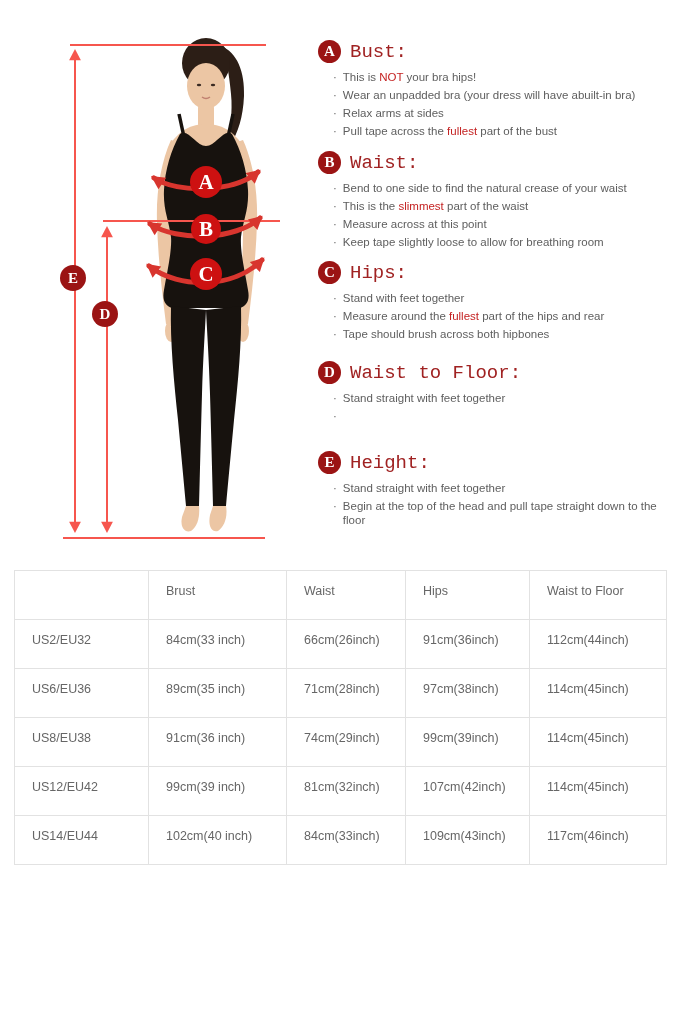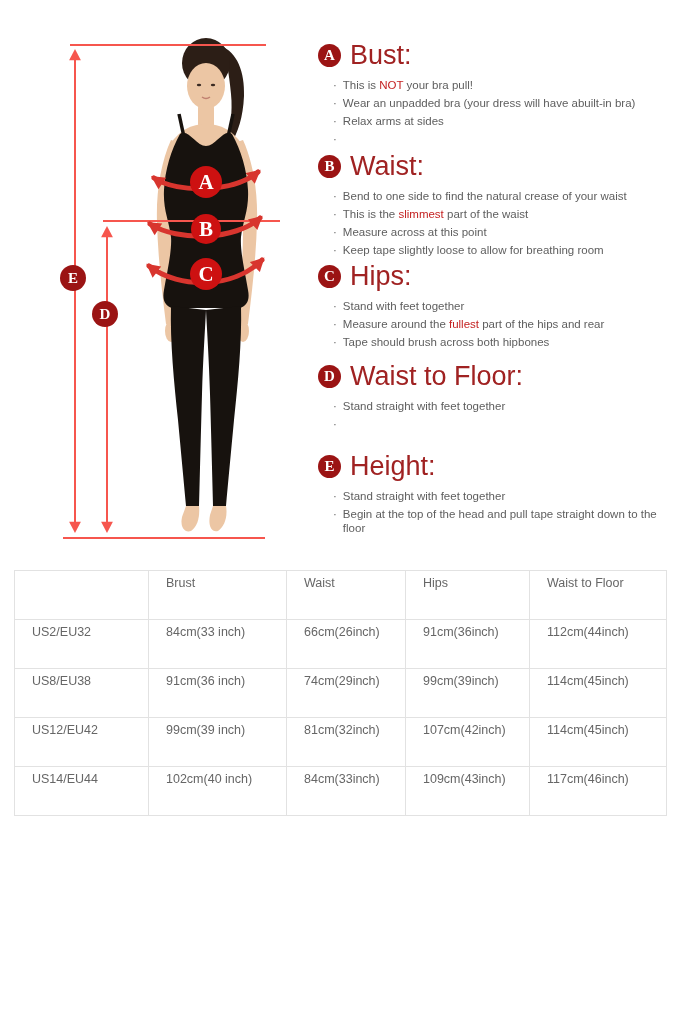--- a/index.html
+++ b/index.html
@@ -20,36 +20,36 @@
   
   .guide{position:relative;width:680px;height:570px;}
   svg.fig{position:absolute;left:0;top:0;}
 
   .sections{position:absolute;left:318px;top:0;width:350px;}
   .section{position:absolute;left:0;width:350px;}
   .sec-head{display:flex;align-items:center;}
   .badge{flex:0 0 auto;width:23px;height:23px;border-radius:50%;background:var(--badge);
          color:#fff;font-family:"Liberation Serif",serif;font-weight:bold;font-size:15px;
          display:flex;align-items:center;justify-content:center;}
-  .sec-title{margin-left:9px;font-family:Liberation Sans, sans-serif;font-size:27px;
+  .sec-title{margin-left:9px;font-family:Liberation Mono, monospace;font-size:19px;
              color:var(--accent);white-space:pre;}
   .sec-title.indent{}
   .bullets{margin:7px 0 0 15px;}
   .bullet{display:flex;font-size:11.5px;line-height:14px;color:var(--body-text);margin-bottom:4px;}
   .bullet .dot{margin-right:6px;color:#6a6a6a;flex:0 0 auto;}
   .btext span{white-space:pre-wrap;}
   .btext .em{font-weight:normal;color:var(--em);}
 
   
   table.size{border-collapse:collapse;table-layout:fixed;width:652px;margin:0 0 0 14px;}
   table.size th,table.size td{
     border:1px solid var(--tbl-border);
     height:49px;box-sizing:border-box;
     vertical-align:top;text-align:left;
-    padding:5px 6px 0 17px;
+    padding:13px 6px 0 17px;
     font-weight:normal;font-size:12.5px;color:var(--tbl-text);
   }
 
   
   .mline{stroke:var(--line);stroke-width:2;fill:none;}
   .carrow{stroke:var(--arrow);stroke-width:5;fill:none;stroke-linecap:round;}
   .mcircle{fill:var(--marker);}
   .bcircle{fill:var(--badge);}
   .mletter{fill:#fff;font-family:"Liberation Serif",serif;font-weight:bold;font-size:21px;text-anchor:middle;}
   .bletter{fill:#fff;font-family:"Liberation Serif",serif;font-weight:bold;font-size:15px;text-anchor:middle;}
@@ -125,32 +125,33 @@
 
     <div class="sections" id="sections">
         <div class="section" style="top: 40px;">
           <div class="sec-head">
             <span class="badge">A</span>
             <span class="sec-title">Bust:</span>
           </div>
           <div class="bullets">
             <div class="bullet">
               <span class="dot">·</span>
-              <span class="btext"><span>This is </span><span class="em">NOT</span><span> your bra pull!</span></span>
+              <span class="btext"><span>This is </span><span class="em">NOT</span><span> your bra hips!</span></span>
             </div>
             <div class="bullet">
               <span class="dot">·</span>
               <span class="btext"><span>Wear an unpadded bra (your dress will have abuilt-in bra)</span></span>
             </div>
             <div class="bullet">
               <span class="dot">·</span>
               <span class="btext"><span>Relax arms at sides</span></span>
             </div>
             <div class="bullet">
               <span class="dot">·</span>
+              <span class="btext"><span>Pull tape across the </span><span class="em">fullest</span><span> part of the bust</span></span>
             </div>
           </div>
         </div>
         <div class="section" style="top: 151px;">
           <div class="sec-head">
             <span class="badge">B</span>
             <span class="sec-title">Waist:</span>
           </div>
           <div class="bullets">
             <div class="bullet">
@@ -244,20 +245,27 @@
       </thead>
     <tbody id="size-table-body">
         <tr>
           <td>US2/EU32</td>
           <td>84cm(33 inch)</td>
           <td>66cm(26inch)</td>
           <td>91cm(36inch)</td>
           <td>112cm(44inch)</td>
         </tr>
         <tr>
+          <td>US6/EU36</td>
+          <td>89cm(35 inch)</td>
+          <td>71cm(28inch)</td>
+          <td>97cm(38inch)</td>
+          <td>114cm(45inch)</td>
+        </tr>
+        <tr>
           <td>US8/EU38</td>
           <td>91cm(36 inch)</td>
           <td>74cm(29inch)</td>
           <td>99cm(39inch)</td>
           <td>114cm(45inch)</td>
         </tr>
         <tr>
           <td>US12/EU42</td>
           <td>99cm(39 inch)</td>
           <td>81cm(32inch)</td>

